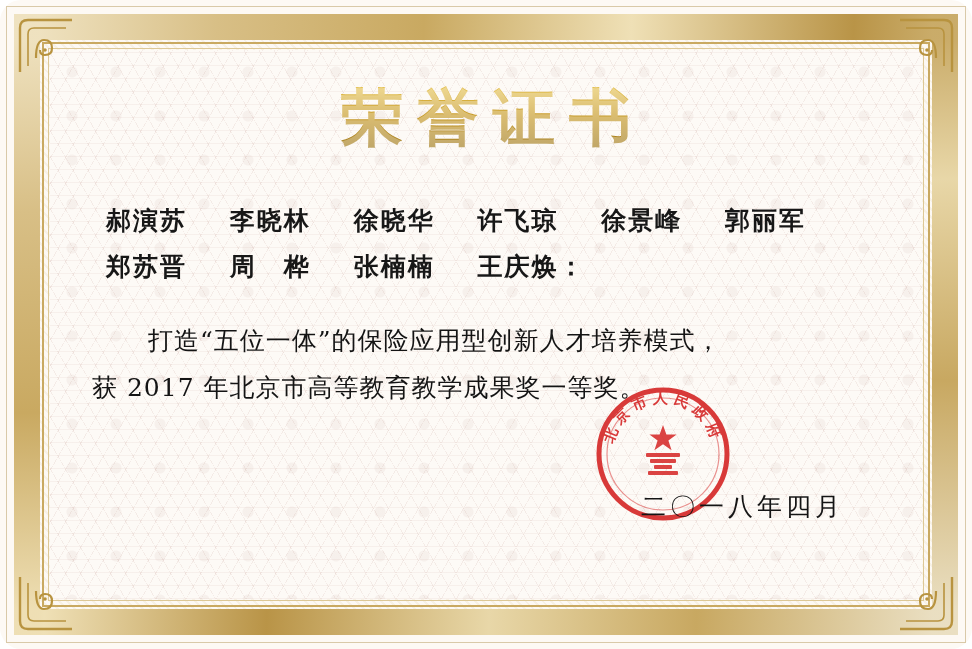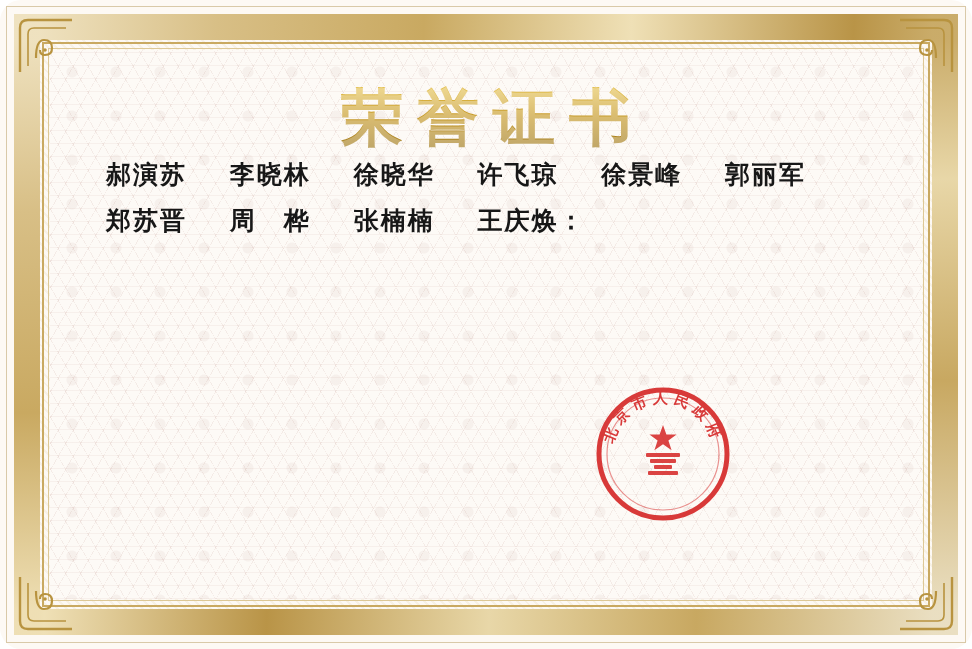--- a/index.html
+++ b/index.html
@@ -123,20 +123,21 @@
     line-height: 1.1;
     color: #c9a227;
     background: linear-gradient(180deg, #e8c75a 0%, #c79a25 45%, #9b7418 100%);
     -webkit-background-clip: text;
     background-clip: text;
     -webkit-text-fill-color: transparent;
     text-shadow: 0 1px 0 rgba(255,255,255,0.35);
   }
 
   .recipients {
+    margin-top: 46px;
     color: #171717;
     font-size: 25px;
     line-height: 1.85;
     letter-spacing: 2px;
     font-weight: bold;
     font-family: "DejaVu Serif", "Liberation Serif", serif;
   }
   .recipient-line { white-space: pre; }
   .recipient-line.line-1 { padding-left: 14px; }
   .recipient-line.line-2 { padding-left: 14px; }
@@ -220,20 +221,24 @@
 
   <div class="content">
 
     <div class="title">荣誉证书</div>
 
     <div class="recipients">
       <div class="recipient-line line-1">郝演苏    李晓林    徐晓华    许飞琼    徐景峰    郭丽军</div>
       <div class="recipient-line line-2">郑苏晋    周　桦    张楠楠    王庆焕：</div>
     </div>
 
+    <div class="body-text">
+      <div class="body-line-1">打造“五位一体”的保险应用型创新人才培养模式，</div>
+      <div class="body-line-2">获 2017 年北京市高等教育教学成果奖一等奖。</div>
+    </div>
 
     <div class="seal">
       <svg viewBox="0 0 146 146">
         <defs>
           <path id="arcTop" d="M 22 73 A 51 51 0 0 1 124 73"></path>
           <path id="arcBottom" d="M 30 73 A 43 43 0 0 0 116 73"></path>
         </defs>
         <circle cx="73" cy="73" r="64" fill="none" stroke="#d42020" stroke-width="5"></circle>
         <circle cx="73" cy="73" r="56" fill="none" stroke="#d42020" stroke-width="1.2" opacity="0.55"></circle>
 
@@ -243,15 +248,16 @@
           <rect x="60" y="78" width="26" height="4" rx="1"></rect>
           <rect x="64" y="84" width="18" height="4" rx="1"></rect>
           <rect x="58" y="90" width="30" height="4" rx="1"></rect>
         </g>
         <text font-family="'DejaVu Serif','Liberation Serif',serif" font-size="15" font-weight="bold" fill="#d42020" letter-spacing="5">
           <textPath href="#arcTop" startOffset="50%" text-anchor="middle">北京市人民政府</textPath>
         </text>
       </svg>
     </div>
 
+    <div class="date-line">二〇一八年四月</div>
 
   </div>
 </div>
 
 </body></html>

